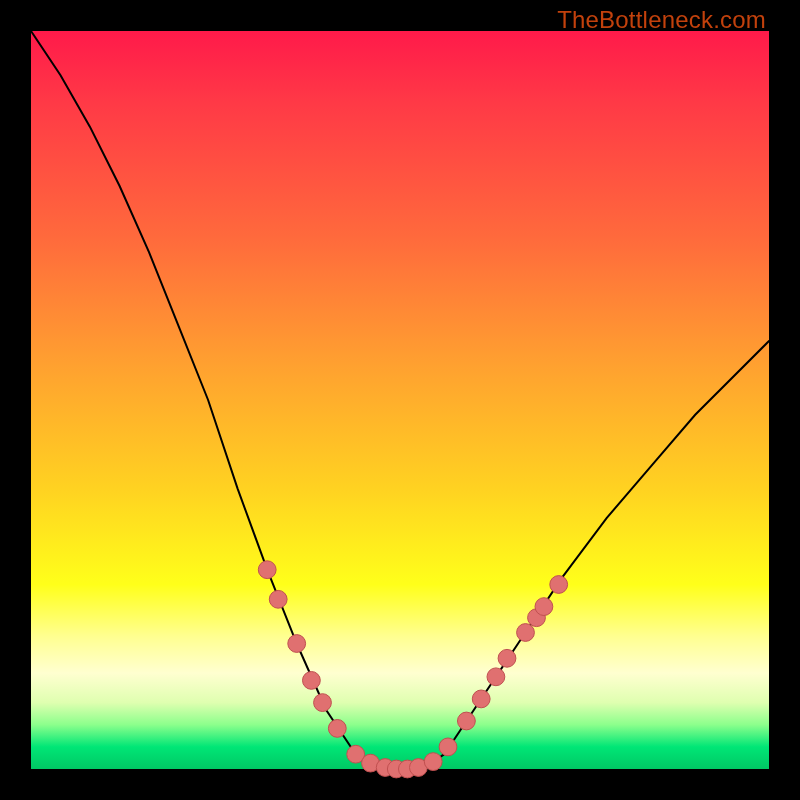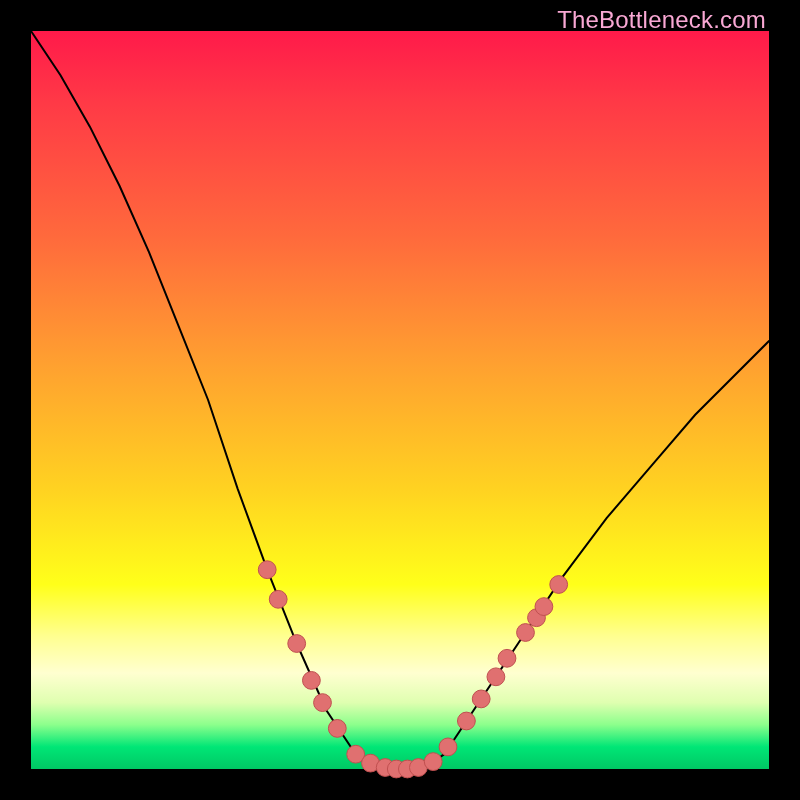--- a/index.html
+++ b/index.html
@@ -36,21 +36,21 @@
       #dfffb0 91%,
       #8cff8c 94%,
       #00e676 97%,
       #00c864 100%
     );
   }
   .attribution {
     position: absolute;
     top: 6px;
     right: 34px;
-    color: #f9a8d4;
+    color: #c2410c;
     font-size: 24px;
     font-weight: 400;
     letter-spacing: 0.2px;
     user-select: none;
   }
   svg {
     position: absolute;
     left: 0;
     top: 0;
   }

